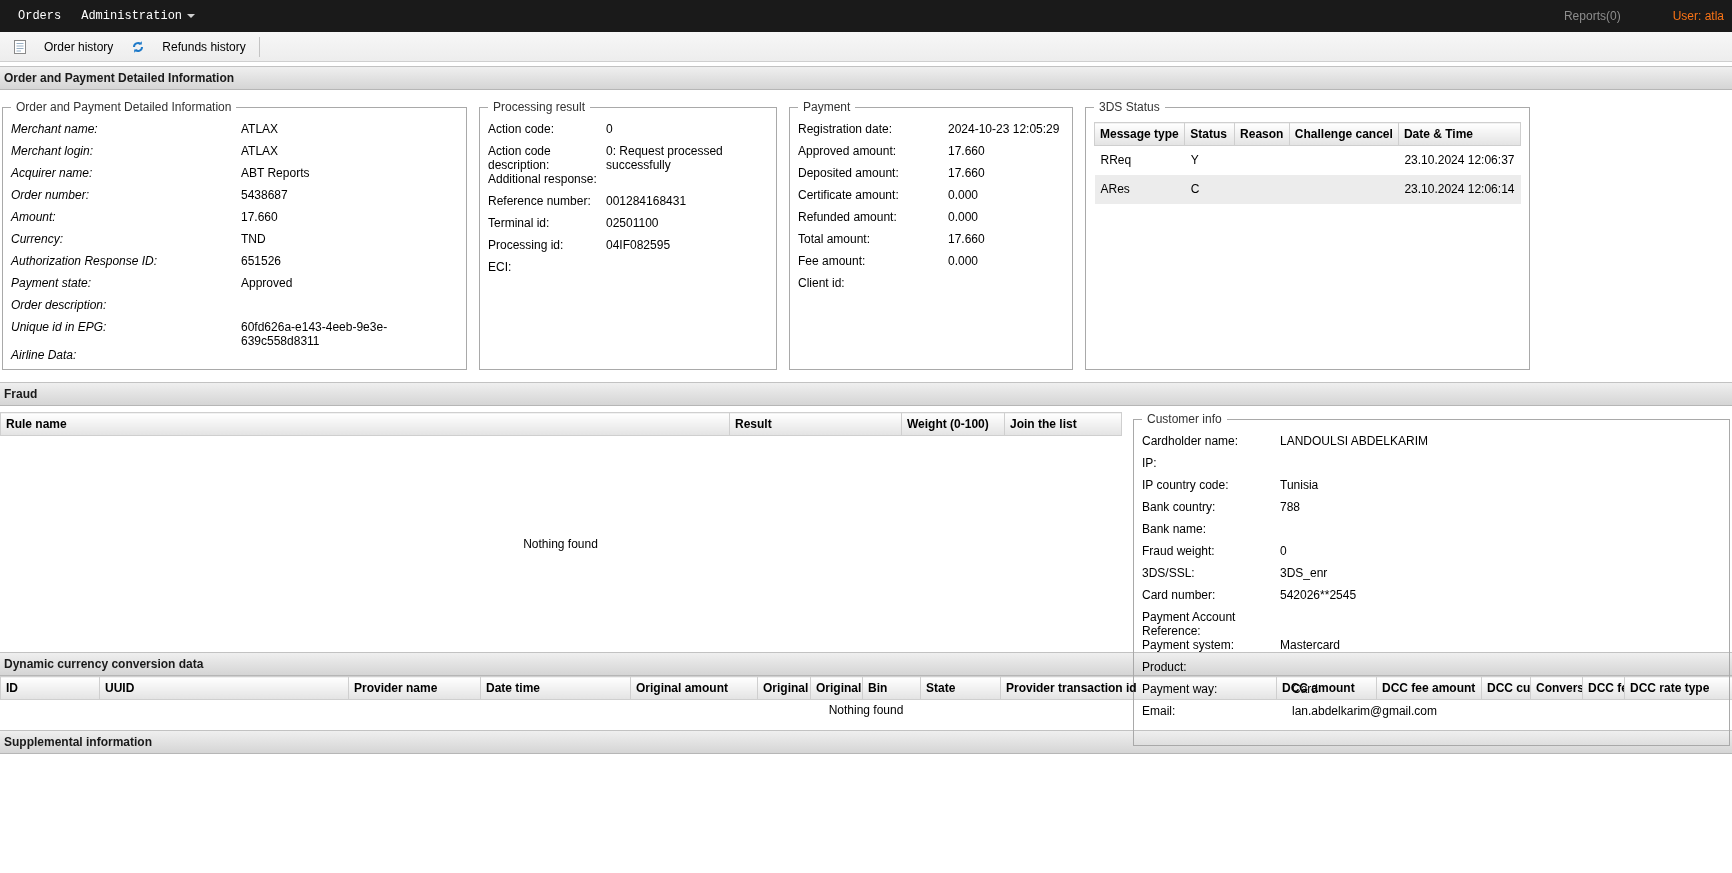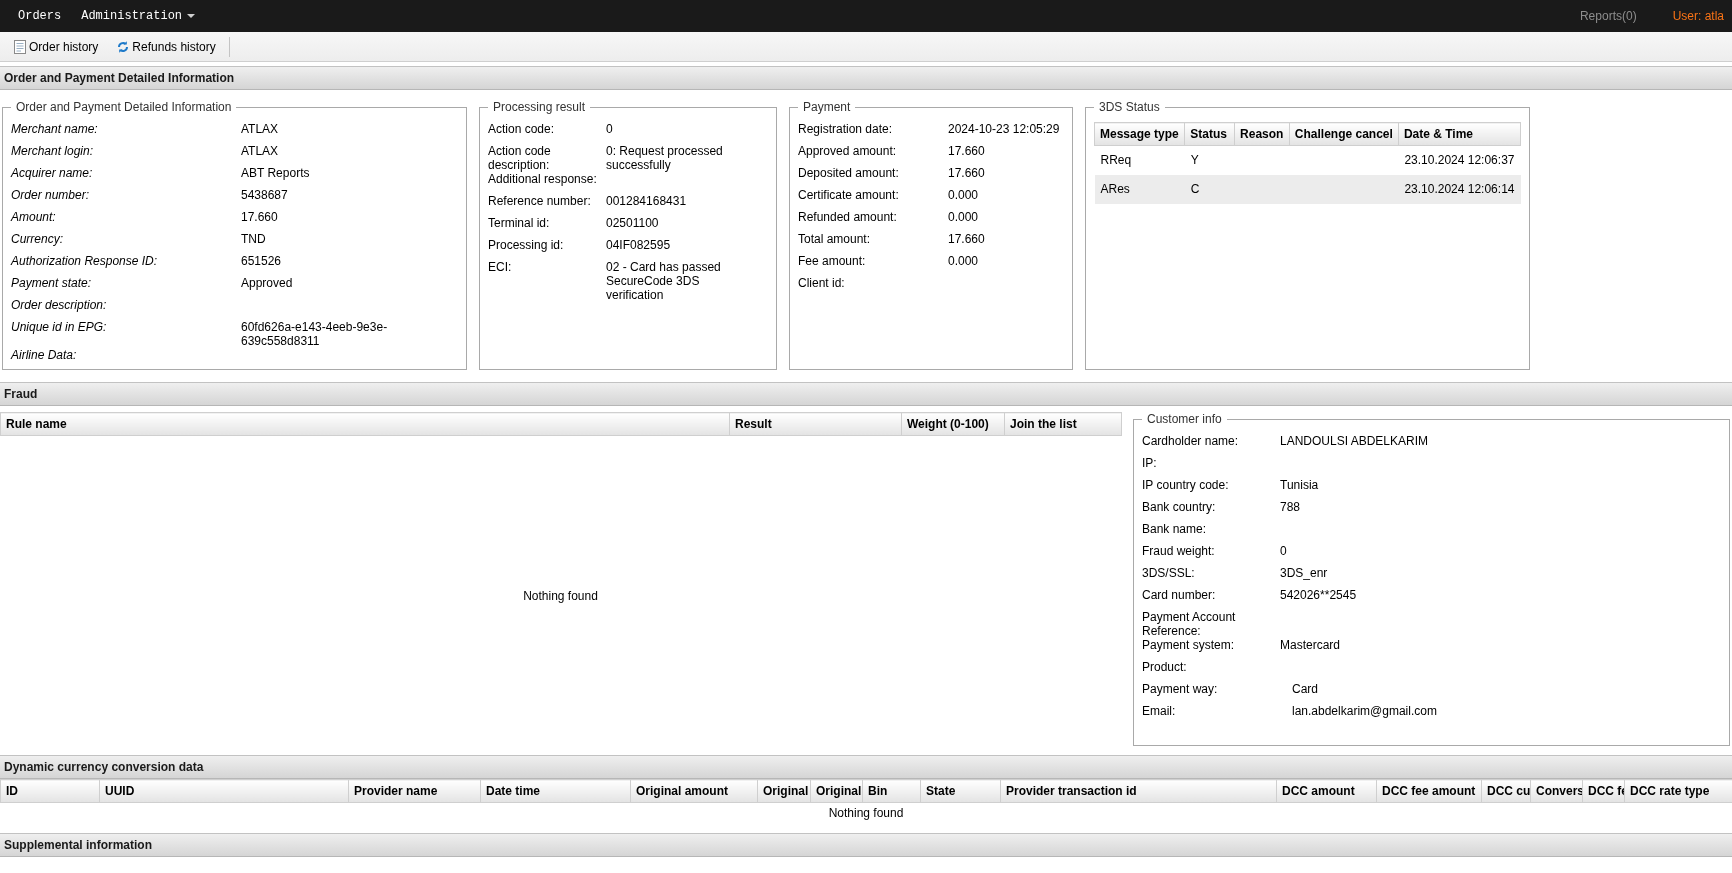--- a/index.html
+++ b/index.html
@@ -11,31 +11,31 @@
     background: #fff;
   }
   
   .topbar {
     height: 32px; background: #1a1a1a; color: #fff;
     display: flex; align-items: center; padding: 0 8px;
     white-space: nowrap;
   }
   .menu-item { display:flex; align-items:center; gap:5px; padding: 4px 10px; cursor: default; font-family: Liberation Mono, monospace; }
   .caret { width:0; height:0; border-left:4px solid transparent; border-right:4px solid transparent; border-top:4px solid #cfcfcf; display:inline-block; }
-  .topbar-right { margin-left:auto; display:flex; align-items:center; gap:36px; padding-right:0; }
+  .topbar-right { margin-left:auto; display:flex; align-items:center; gap:52px; padding-right:0; }
   .reports { color:#8d8d8d; }
   .username { color:#f97316; }
 
   
   .toolbar {
     height: 30px; background: linear-gradient(#f7f7f7,#ededed);
     border-bottom: 1px solid #cfcfcf;
     display:flex; align-items:center; padding:0 4px;
   }
-  .tool-btn { display:flex; align-items:flex-start; gap:2px; padding:4px 8px; border:1px solid transparent; border-radius:2px; cursor:pointer; }
+  .tool-btn { display:flex; align-items:flex-start; gap:17px; padding:4px 8px; border:1px solid transparent; border-radius:2px; cursor:pointer; }
   .tool-sep { width:1px; height:20px; background:#c4c4c4; margin:0 4px; }
 
   
   .section-bar {
     height: 24px; background: linear-gradient(#efefef,#d5d5d5);
     border-top:1px solid #c2c2c2; border-bottom:1px solid #b6b6b6;
     display:flex; align-items:center; padding:0 4px;
     font-weight:bold; color:#1a1a1a;
   }
   .gap4 { height:4px; }
@@ -66,21 +66,21 @@
     height:23px; padding:2px 5px;
     white-space:nowrap; overflow:hidden;
   }
   table.grid td {
     height:29px; padding:2px 6px;
     white-space:nowrap; overflow:hidden;
   }
   .row-alt td { background:#ececec; }
 
   
-  .fraud-area { display:flex; align-items:flex-start; height:349px; padding:6px 2px 0 0; }
+  .fraud-area { display:flex; align-items:flex-start; height:246px; padding:6px 2px 0 0; }
   .fraud-left { width:1121px; flex:none; display:flex; flex-direction:column; height:100%; }
   .fraud-empty { flex:1; display:flex; align-items:center; justify-content:center; color:#000; }
   .cust { flex:1; margin-left:12px; height:334px; min-width:0; }
 
   
   .dcc-table th { text-align:center; padding:2px 3px; }
   .dcc-empty { height:20px; display:flex; align-items:center; justify-content:center; }
   .gap10 { height:10px; }
 
   
@@ -207,21 +207,20 @@
     <div class="kv">
         <span class="k">Terminal id:</span>
         <span class="v">02501100</span>
       </div>
     <div class="kv">
         <span class="k">Processing id:</span>
         <span class="v">04IF082595</span>
       </div>
     <div class="kv">
         <span class="k">ECI:</span>
-        <span class="v" style="max-width:150px">02 - Card has passed SecureCode 3DS verification</span>
       </div>
   </fieldset>
 
   <fieldset class="panel-pay">
     <legend>Payment</legend>
     <div class="kv">
         <span class="k">Registration date:</span>
         <span class="v">2024-10-23 12:05:29</span>
       </div>
     <div class="kv">

